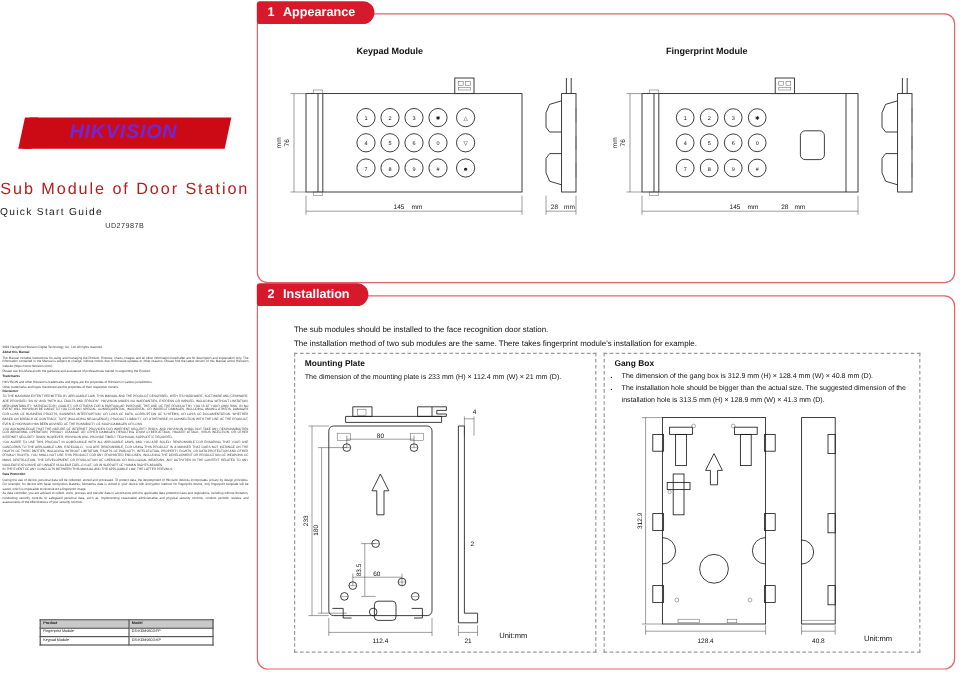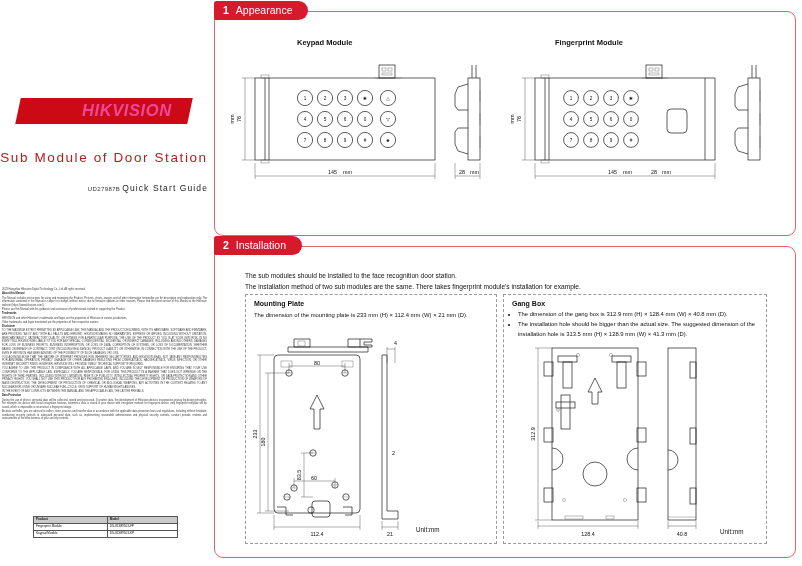--- a/index.html
+++ b/index.html
@@ -7,25 +7,25 @@
   .page{position:absolute;inset:0;width:802px;height:566px;}
 
   
   .cover{position:absolute;left:0;top:0;width:208px;height:566px;}
   .logo-wrap{position:absolute;left:22px;top:98px;width:168px;height:32px;}
   .logo-band{position:absolute;left:0;top:0;width:168px;height:26px;background:#cc0a15;
      transform:skewX(-12deg);}
   .logo-slash{position:absolute;left:-4px;top:0;width:11px;height:26px;background:#cc0a15;
      transform:skewX(-12deg);}
   .logo-text{position:absolute;left:36px;top:3px;font-size:16.5px;font-weight:bold;
-     font-style:italic;color:#ec4899;letter-spacing:.6px;font-family:"Liberation Sans",sans-serif;margin-left:24px;}
+     font-style:italic;color:#6d28d9;letter-spacing:.6px;font-family:"Liberation Sans",sans-serif;}
   .cover-title{position:absolute;left:0;top:150px;width:208px;text-align:center;
      font-size:13.5px;letter-spacing:1.6px;color:#b91c1c;}
-  .cover-sub{position:absolute;left:0;top:171px;width:208px;text-align:right;
-     font-size:8.5px;letter-spacing:1.1px;color:#222;margin-top:12px;}
+  .cover-sub{position:absolute;left:0;top:171px;width:208px;text-align:left;
+     font-size:8.5px;letter-spacing:1.1px;color:#222;}
   .cover-code{position:absolute;left:0;top:186px;width:208px;text-align:center;
      font-size:6px;letter-spacing:.4px;color:#333;}
 
   
   .legal{position:absolute;left:2px;top:288px;width:205px;font-size:2.6px;line-height:1.42;
      color:#3b3b3b;text-align:justify;}
   .legal p{margin:0 0 0.6px 0;}
   .legal .h{font-weight:bold;color:#222;}
   .legal .caps{letter-spacing:.02px;}
 
@@ -34,21 +34,21 @@
   .model-table td,.model-table th{border:0.4px solid #555;font-size:3.1px;padding:1px 2px;
      text-align:left;color:#111;line-height:1.25;}
   .model-table th{background:#c9c9c9;font-weight:bold;}
 
   
   .panel{position:absolute;border:1px solid #e3636b;border-radius:9px;box-sizing:border-box;}
   .sec-tab{position:absolute;left:-1px;top:-11px;height:19px;background:#d7192c;
      border-radius:3px 11px 11px 3px;display:flex;align-items:center;
      padding:0 16px 0 9px;box-sizing:border-box;}
   .sec-num{color:#fff;font-size:10.5px;font-weight:bold;margin-right:7px;line-height:1;}
-  .sec-name{color:#fff;font-size:10.5px;font-weight:normal;line-height:1;}
+  .sec-name{color:#fff;font-size:10.5px;font-weight:bold;line-height:1;}
 
   #panel-appearance{left:214px;top:11px;width:582px;height:225px;}
   #panel-installation{left:214px;top:246px;width:582px;height:312px;}
 
   .mod-title{position:absolute;font-size:7.5px;font-weight:bold;color:#111;}
 
   .install-note{position:absolute;left:30px;top:24px;width:530px;font-size:6.6px;
      line-height:1.62;color:#111;}
 
   .subbox{position:absolute;border:1px dashed #9a9a9a;box-sizing:border-box;}

